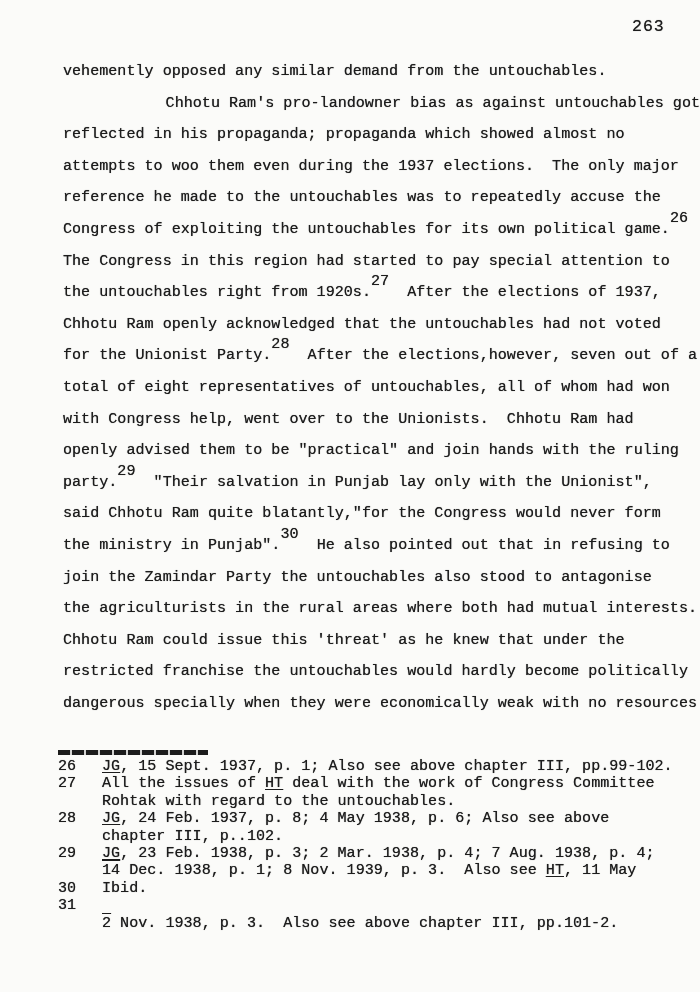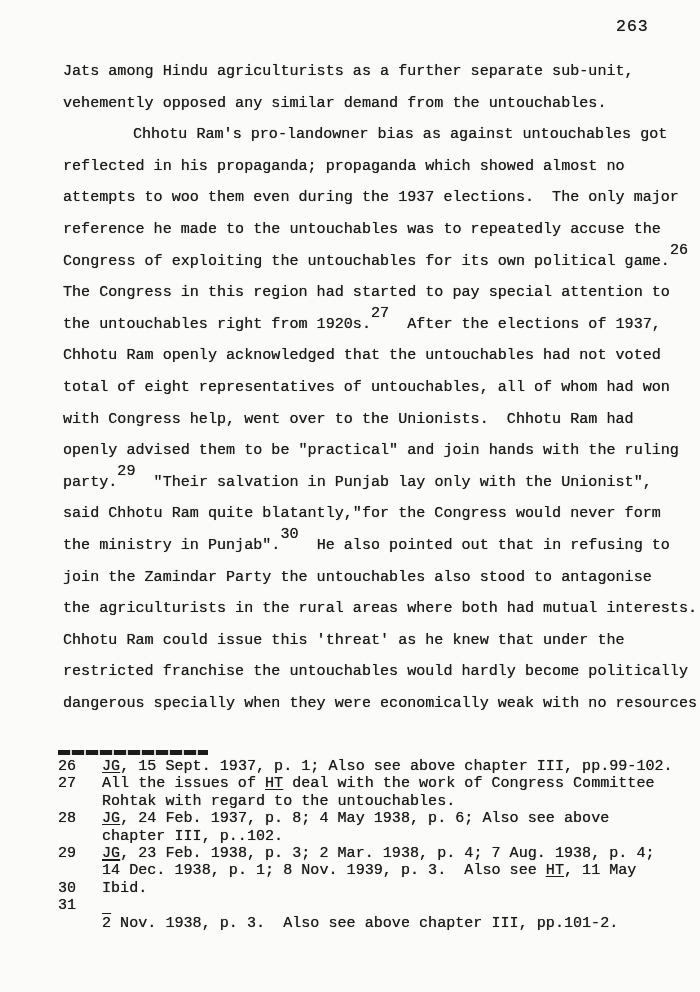--- a/index.html
+++ b/index.html
@@ -9,34 +9,34 @@
     height: 992px;
     background: var(--paper, #fbfbf9);
     color: var(--ink, #1c1c1c);
     overflow: hidden;
     font-family: "Liberation Mono", "DejaVu Sans Mono", monospace;
     text-shadow: 0 0 0.7px rgba(28,28,28,0.8);
   }
   .page-number {
     position: absolute;
     top: 17px;
-    left: 616px;
+    left: 632px;
     font-size: 16.5px;
     letter-spacing: 1px;
   }
   .body-text {
     position: absolute;
     top: 56px;
     left: 63px;
     width: 637px;
     font-size: 15.1px;
     line-height: 31.6px;
   }
   .line { white-space: pre; height: 31.6px; }
-  .line.indent { padding-left: 70px; }
+  .line.indent { padding-left: 70px; text-align: right; }
   .run-sup { position: relative; top: -0.72em; }
   .run-u { text-decoration: underline; text-underline-offset: 2px; }
   .run-ov { text-decoration: overline; margin-top: 40px; }
   .fn-rule {
     position: absolute;
     left: 58px;
     top: 750px;
     width: 150px;
     height: 5px;
     background: repeating-linear-gradient(90deg,
@@ -53,30 +53,30 @@
   .fn-row { display: flex; }
   .fn-num { width: 44px; flex: none; }
   .fn-text { white-space: pre; }
 </style>
 </head>
 <body>
 
 <div class="page">
   <div class="page-number">263</div>
   <div class="body-text">
-      <div class="line"><span>Jats among Hindu agriculturists as a further separate sub-unit,</span></div>
       <div class="line"><span>vehemently opposed any similar demand from the untouchables.</span></div>
       <div class="line indent"><span>Chhotu Ram's pro-landowner bias as against untouchables got</span></div>
       <div class="line"><span>reflected in his propaganda; propaganda which showed almost no</span></div>
       <div class="line"><span>attempts to woo them even during the 1937 elections.  The only major</span></div>
       <div class="line"><span>reference he made to the untouchables was to repeatedly accuse the</span></div>
       <div class="line"><span>Congress of exploiting the untouchables for its own political game.</span><span class="run-sup">26</span></div>
       <div class="line"><span>The Congress in this region had started to pay special attention to</span></div>
       <div class="line"><span>the untouchables right from 1920s.</span><span class="run-sup">27</span><span>  After the elections of 1937,</span></div>
       <div class="line"><span>Chhotu Ram openly acknowledged that the untouchables had not voted</span></div>
+      <div class="line"><span>for the Unionist Party.</span><span class="run-sup">28</span><span>  After the elections,however, seven out of a</span></div>
       <div class="line"><span>total of eight representatives of untouchables, all of whom had won</span></div>
       <div class="line"><span>with Congress help, went over to the Unionists.  Chhotu Ram had</span></div>
       <div class="line"><span>openly advised them to be "practical" and join hands with the ruling</span></div>
       <div class="line"><span>party.</span><span class="run-sup">29</span><span>  "Their salvation in Punjab lay only with the Unionist",</span></div>
       <div class="line"><span>said Chhotu Ram quite blatantly,"for the Congress would never form</span></div>
       <div class="line"><span>the ministry in Punjab".</span><span class="run-sup">30</span><span>  He also pointed out that in refusing to</span></div>
       <div class="line"><span>join the Zamindar Party the untouchables also stood to antagonise</span></div>
       <div class="line"><span>the agriculturists in the rural areas where both had mutual interests.</span></div>
       <div class="line"><span>Chhotu Ram could issue this 'threat' as he knew that under the</span></div>
       <div class="line"><span>restricted franchise the untouchables would hardly become politically</span></div>

